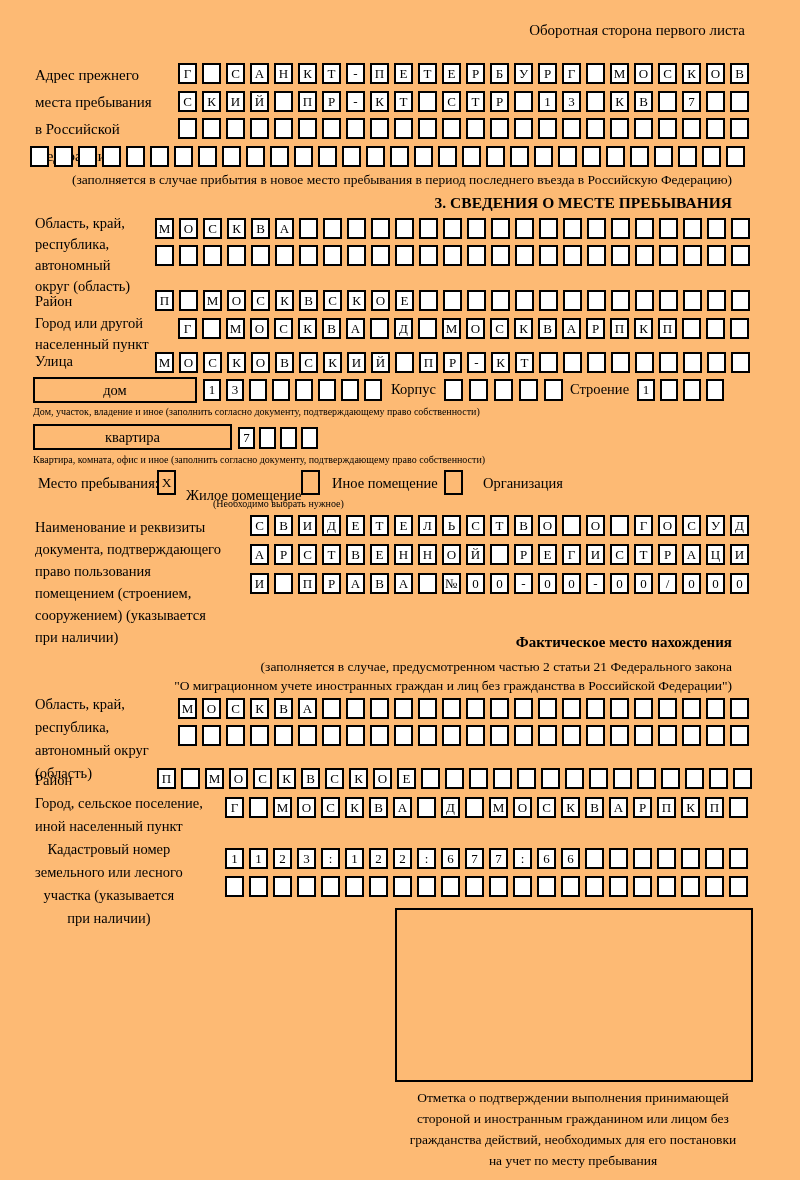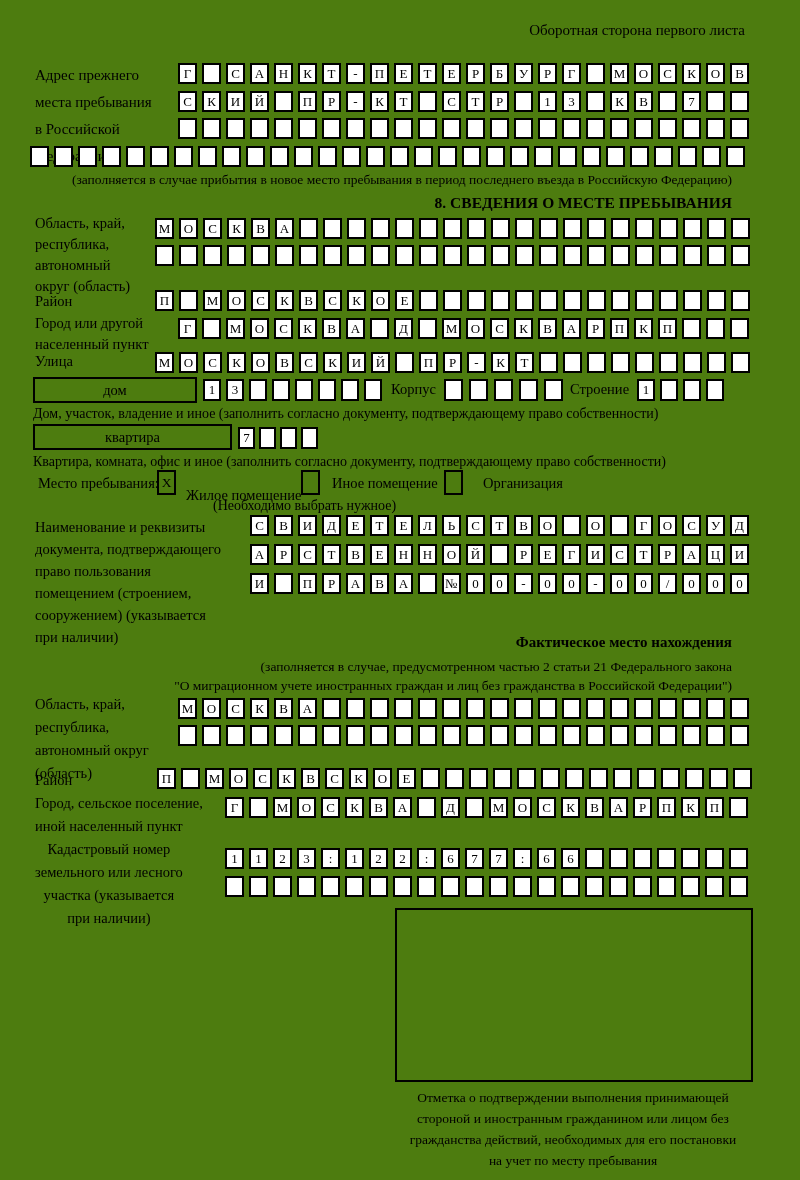--- a/index.html
+++ b/index.html
@@ -1,22 +1,22 @@
 <!DOCTYPE html>
 <html><head>
 <meta charset="utf-8">
 <style>
   html,body{margin:0;padding:0;background:#fff;}
   #page{
-    position:relative;width:800px;height:1180px;background:#4d7c0f;color:#000;
+    position:relative;width:800px;height:1180px;background:#fdba74;color:#000;
     font-family:"Liberation Serif","DejaVu Serif",serif;overflow:hidden;
   }
   .abs{position:absolute;}
   .lbl{font-size:14.5px;line-height:21px;white-space:pre-line;}
-  .small{font-size:14px;}
+  .small{font-size:10px;}
   .center{left:0;width:732px;text-align:right;}
   .bold{font-weight:bold;}
 
   .top-note{top:22px;right:55px;font-size:15px;}
   .prev-label{left:35px;top:62px;font-size:15px;line-height:27px;white-space:pre-line;}
   .prev-note{top:172px;font-size:13.5px;}
   .s2-title{top:194px;font-size:15.5px;}
   .s2-oblast-label{left:35px;top:213px;}
   .s2-raion-label{left:35px;top:291px;}
   .s2-gorod-label{left:35px;top:313px;}
@@ -91,21 +91,21 @@
 <div id="page">
 
   <div class="abs top-note">Оборотная сторона первого листа</div>
 
   <div class="abs prev-label">Адрес прежнего
 места пребывания
 в Российской
 Федерации</div>
   <div class="abs center prev-note">(заполняется в случае прибытия в новое место пребывания в период последнего въезда в Российскую Федерацию)</div>
 
-  <div class="abs center bold s2-title">8. СВЕДЕНИЯ О МЕСТЕ ПРЕБЫВАНИЯ</div>
+  <div class="abs center bold s2-title">3. СВЕДЕНИЯ О МЕСТЕ ПРЕБЫВАНИЯ</div>
   <div class="abs lbl s2-oblast-label">Область, край,
 республика,
 автономный
 округ (область)</div>
   <div class="abs lbl s2-raion-label">Район</div>
   <div class="abs lbl s2-gorod-label">Город или другой
 населенный пункт</div>
   <div class="abs lbl s2-ulitsa-label">Улица</div>
 
   <div class="abs widebox dom-box">дом</div>

